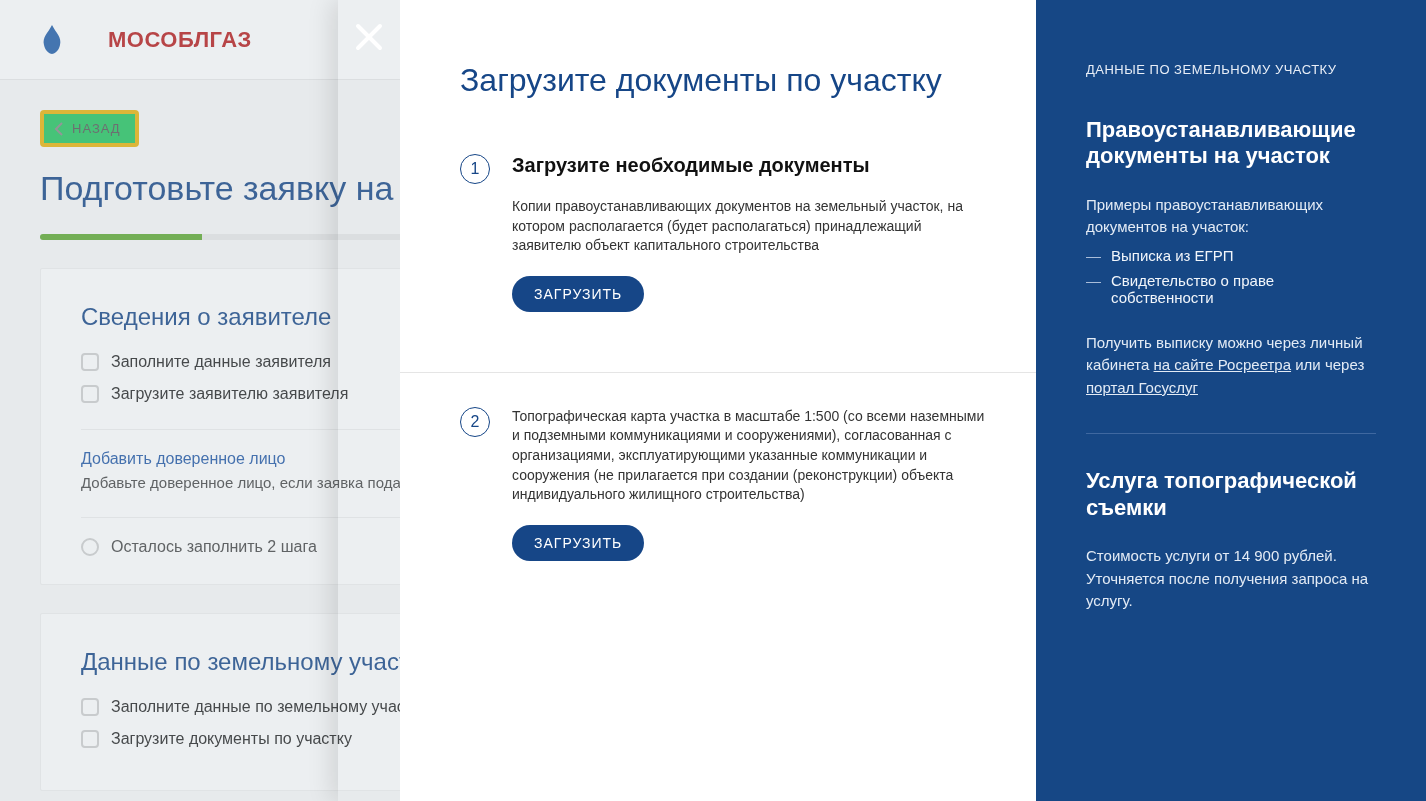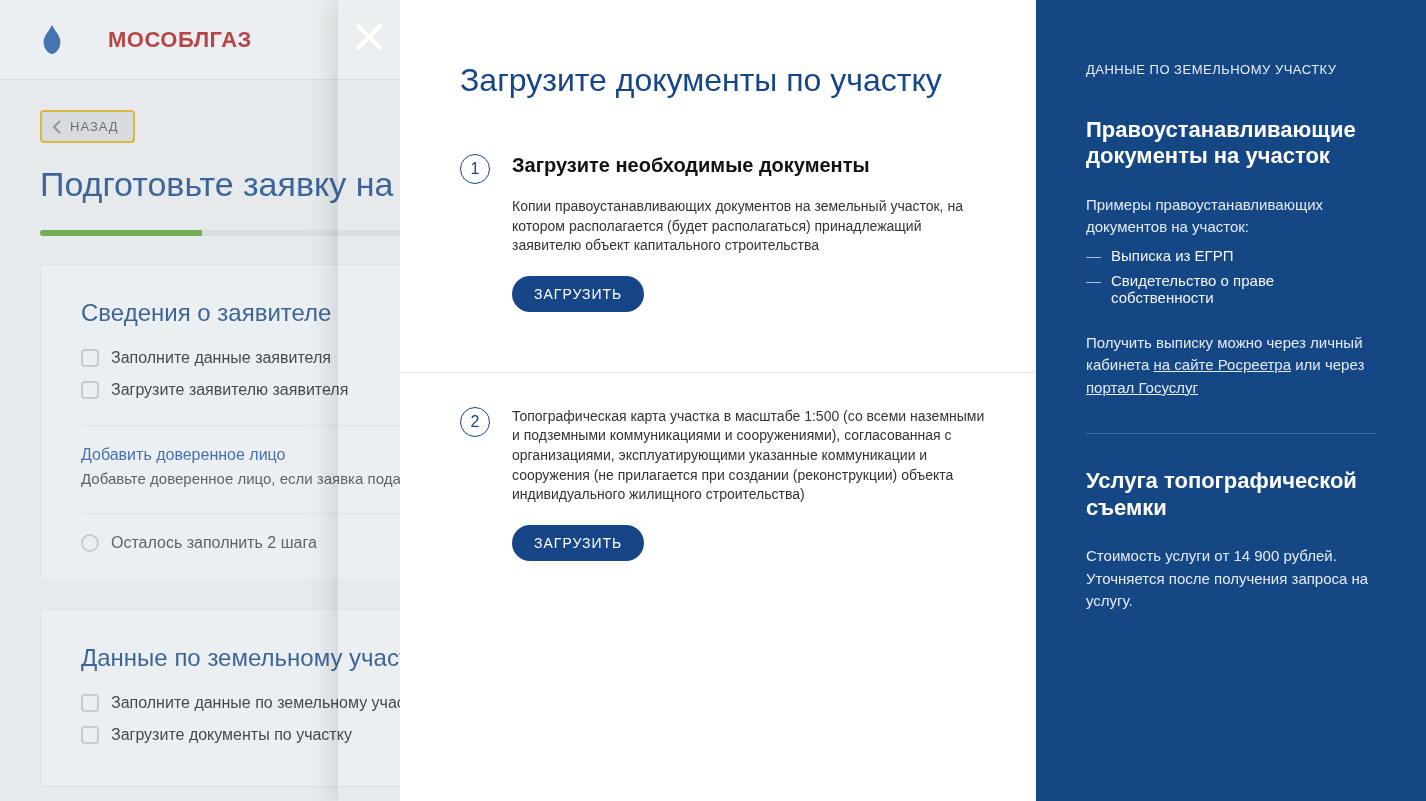--- a/index.html
+++ b/index.html
@@ -44,26 +44,26 @@
     letter-spacing: .5px;
     gap: 40px;
   }
   .logo svg { margin-right: 4px; }
 
   .bg-body { padding: 30px 40px 0 40px; }
 
   .back-btn {
     display: inline-flex;
     align-items: center;
-    border: 2px solid #eab308;
+    border: 4px solid #eab308;
     border-radius: 4px;
     padding: 7px 14px 7px 10px;
     font-size: 13px;
     color: #555;
-    background: #e5e5e5;
+    background: #22c55e;
     cursor: pointer;
     letter-spacing: 1px;
   }
   .back-btn svg { margin-right: 8px; }
 
   .bg-title {
     font-size: 34px;
     color: #164687;
     font-weight: 400;
     margin-top: 22px;

